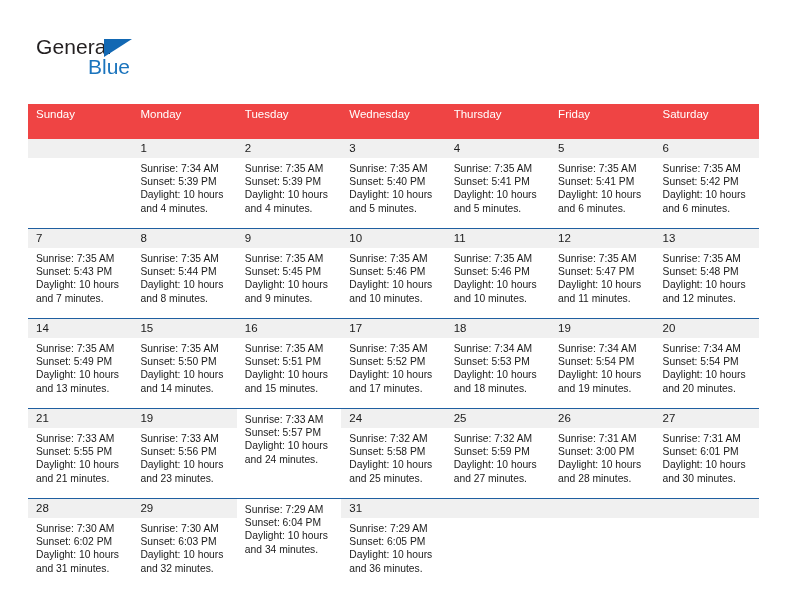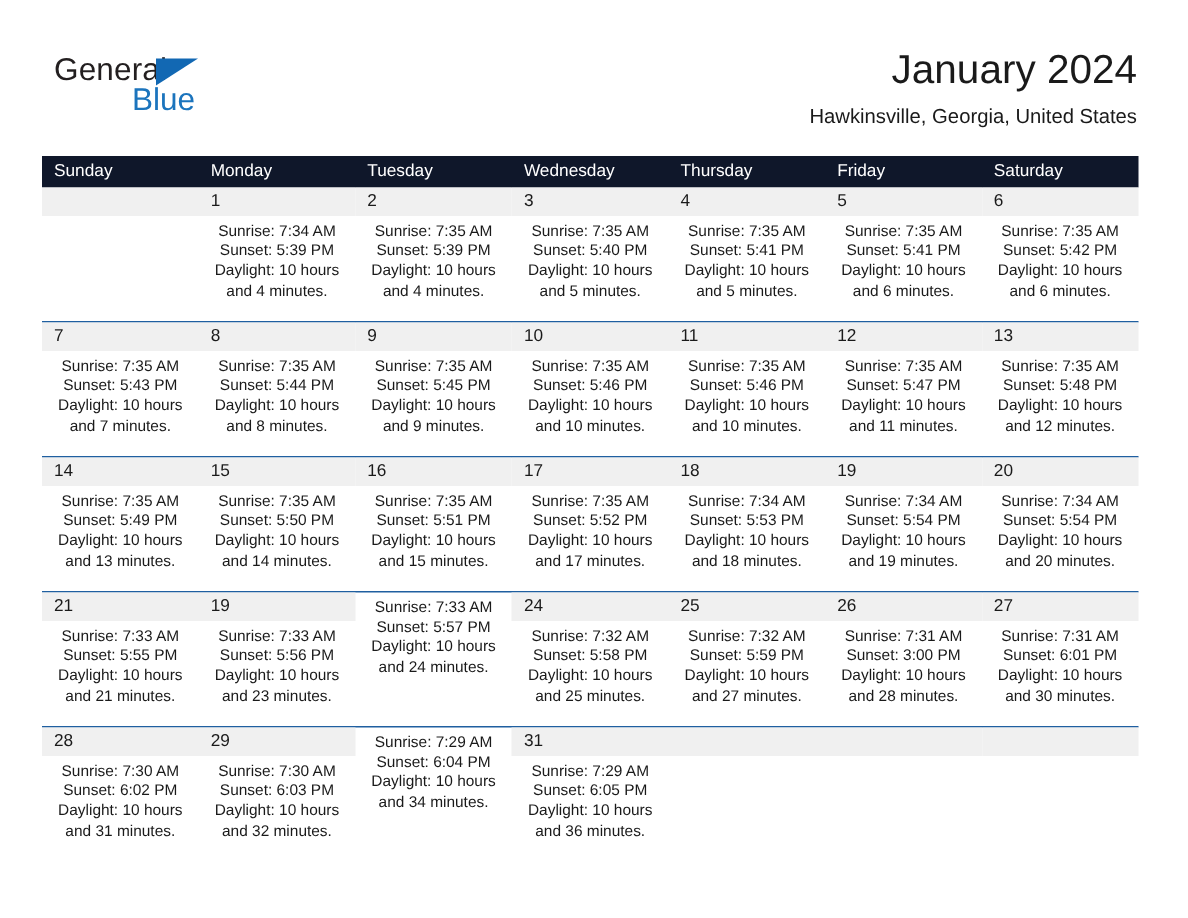--- a/index.html
+++ b/index.html
@@ -91,22 +91,22 @@
   
   .calendar {
     position: absolute;
     left: 28px;
     top: 104px;
     width: 731px;
   }
 
   .dow-row {
     display: flex;
-    background: #0f172a;
-    height: 21px;
+    background: #ef4444;
+    height: 35px;
   }
   .dow {
     flex: 1 1 0;
     color: #ffffff;
     font-size: 11.5px;
     line-height: 21px;
     padding-left: 8px;
     box-sizing: border-box;
     white-space: nowrap;
   }
@@ -135,21 +135,20 @@
     line-height: 19px;
     padding-left: 8px;
     color: #1a1a1a;
     box-sizing: border-box;
   }
   .cell-body {
     padding: 4px 8px 0 8px;
     font-size: 10.3px;
     line-height: 13.2px;
     color: #1a1a1a;
-    text-align: center;
   }
   .cell-body div {
     white-space: nowrap;
   }
   .cell.empty .cell-num {
     background: #f0f0f0;
   }
 </style>
 </head>
 <body>
@@ -157,24 +156,20 @@
 <div class="page">
 
   <div class="header">
 
     <div class="logo">
       <span class="logo-general">General</span>
       <span class="logo-tri"></span>
       <span class="logo-blue">Blue</span>
     </div>
 
-    <div class="title-block">
-      <div class="title-main">January 2024</div>
-      <div class="title-sub">Hawkinsville, Georgia, United States</div>
-    </div>
 
   </div>
 
   <div class="calendar">
     <div class="dow-row">
         <div class="dow">Sunday</div>
         <div class="dow">Monday</div>
         <div class="dow">Tuesday</div>
         <div class="dow">Wednesday</div>
         <div class="dow">Thursday</div>

